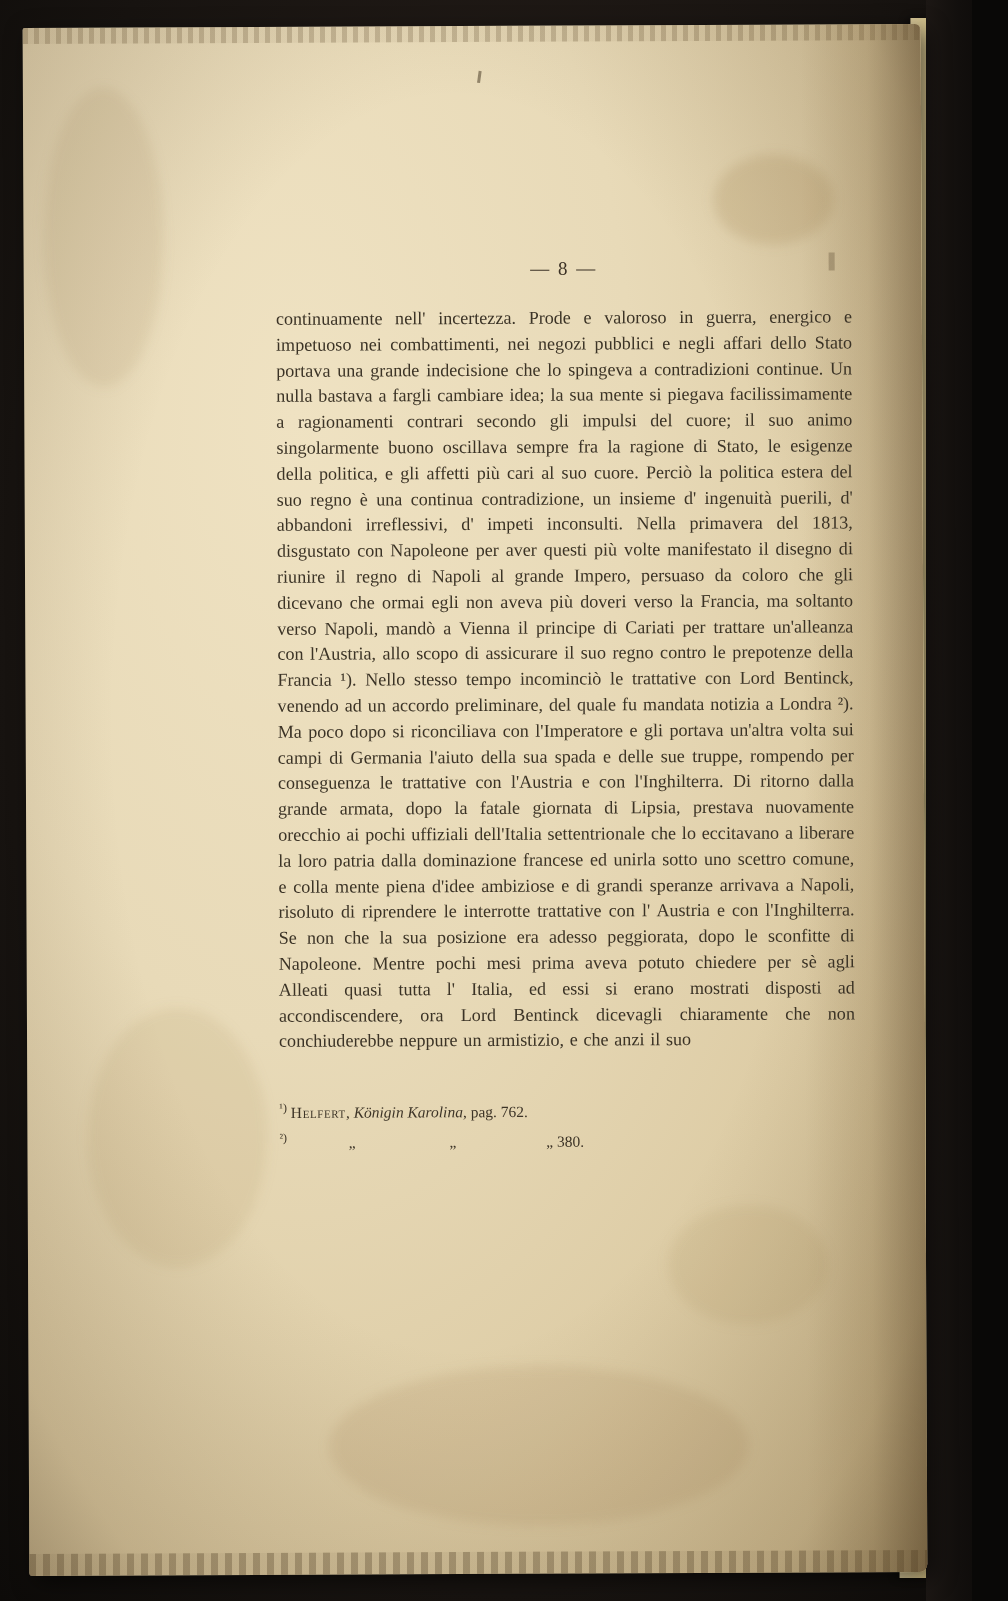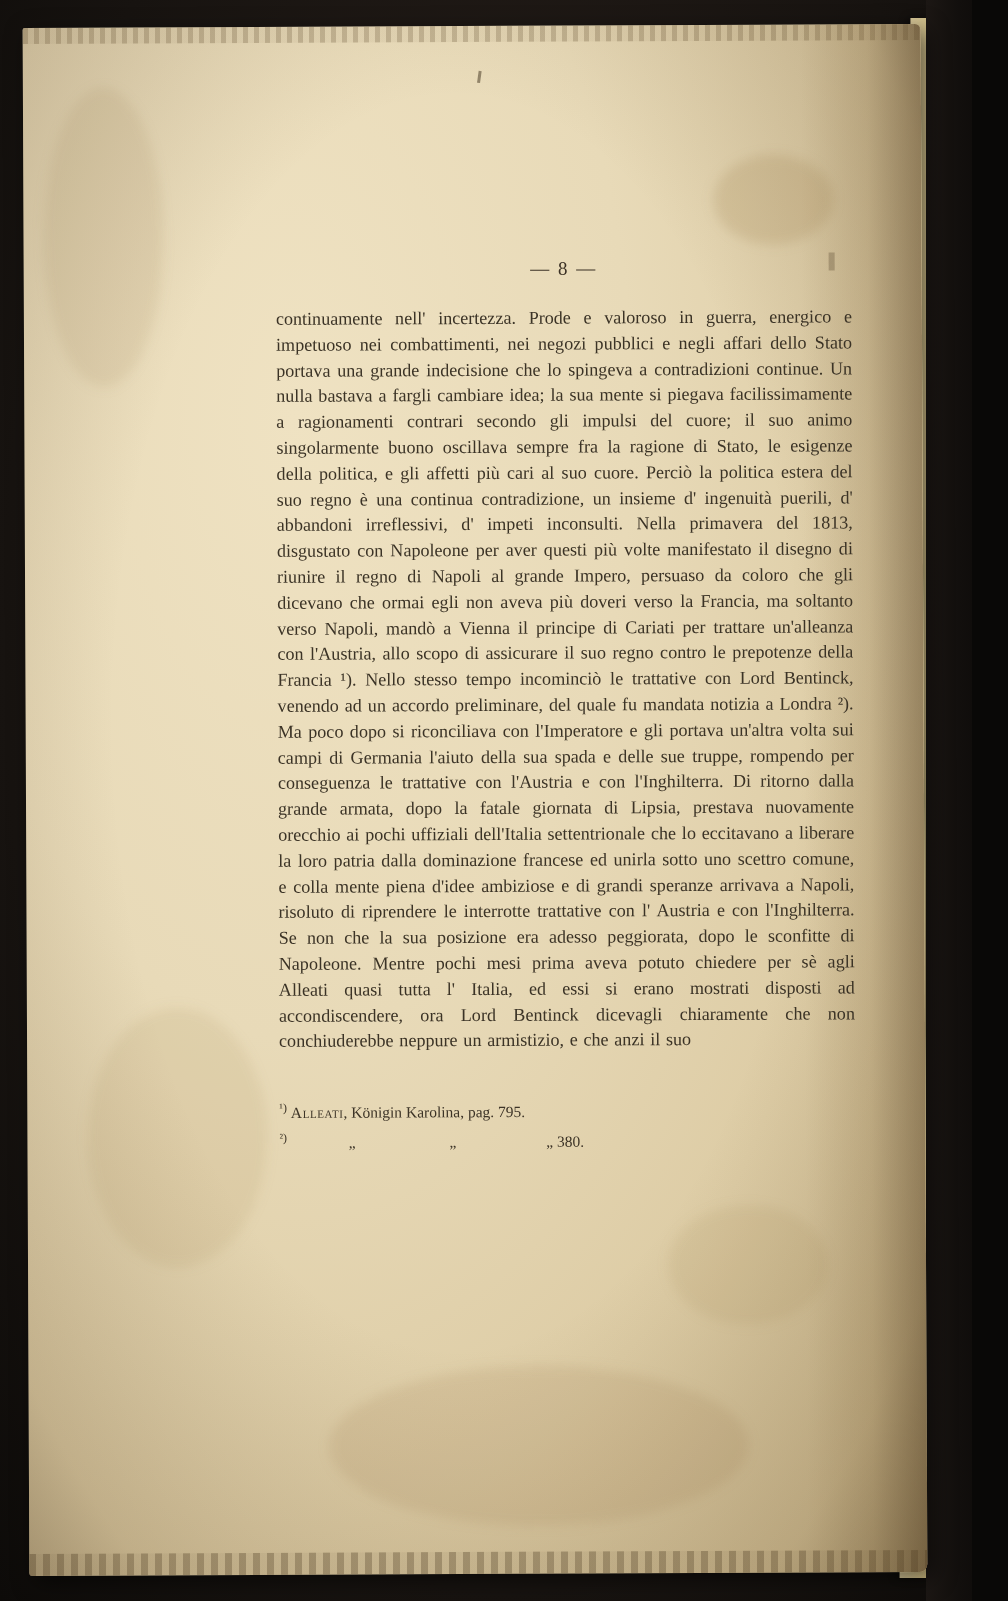--- a/index.html
+++ b/index.html
@@ -134,21 +134,21 @@
   }
   .body-text p { margin: 0; }
   .notes {
     margin-top: 42px;
     font-size: 15.5px;
     line-height: 23px;
     color: #3d3427;
   }
   .note-num { font-size: 12px; vertical-align: super; }
   .smallcaps { font-variant: small-caps; letter-spacing: 0.6px; }
-  .ital { }
+  .ital { font-style: italic; }
 
   
   .tilt { transform: rotate(-0.25deg); transform-origin: 50% 50%; }
 </style>
 </head>
 <body>
 
 <div class="scan">
 
   <div class="next-page"></div>
@@ -172,21 +172,21 @@
 
       <div class="folio">— 8 —</div>
 
       <div class="body-text">
         <p>continuamente nell' incertezza. Prode e valoroso in guerra, energico e impetuoso nei combattimenti, nei negozi pubblici e negli affari dello Stato portava una grande indecisione che lo spingeva a contradizioni continue. Un nulla bastava a fargli cambiare idea; la sua mente si piegava facilissimamente a ragionamenti contrari secondo gli impulsi del cuore; il suo animo singolarmente buono oscillava sempre fra la ragione di Stato, le esigenze della politica, e gli affetti più cari al suo cuore. Perciò la politica estera del suo regno è una continua contradizione, un insieme d' ingenuità puerili, d' abbandoni irreflessivi, d' impeti inconsulti. Nella primavera del 1813, disgustato con Napoleone per aver questi più volte manifestato il disegno di riunire il regno di Napoli al grande Impero, persuaso da coloro che gli dicevano che ormai egli non aveva più doveri verso la Francia, ma soltanto verso Napoli, mandò a Vienna il principe di Cariati per trattare un'alleanza con l'Austria, allo scopo di assicurare il suo regno contro le prepotenze della Francia ¹). Nello stesso tempo incominciò le trattative con Lord Bentinck, venendo ad un accordo preliminare, del quale fu mandata notizia a Londra ²). Ma poco dopo si riconciliava con l'Imperatore e gli portava un'altra volta sui campi di Germania l'aiuto della sua spada e delle sue truppe, rompendo per conseguenza le trattative con l'Austria e con l'Inghilterra. Di ritorno dalla grande armata, dopo la fatale giornata di Lipsia, prestava nuovamente orecchio ai pochi uffiziali dell'Italia settentrionale che lo eccitavano a liberare la loro patria dalla dominazione francese ed unirla sotto uno scettro comune, e colla mente piena d'idee ambiziose e di grandi speranze arrivava a Napoli, risoluto di riprendere le interrotte trattative con l' Austria e con l'Inghilterra. Se non che la sua posizione era adesso peggiorata, dopo le sconfitte di Napoleone. Mentre pochi mesi prima aveva potuto chiedere per sè agli Alleati quasi tutta l' Italia, ed essi si erano mostrati disposti ad accondiscendere, ora Lord Bentinck dicevagli chiaramente che non conchiuderebbe neppure un armistizio, e che anzi il suo</p>
       </div>
 
       <div class="notes">
         <div>
           <span class="note-num">¹)</span>
-          <span class="smallcaps">Alleati</span><span>, </span><span class="ital">Königin Karolina</span><span>, pag. 795.</span>
+          <span class="smallcaps">Helfert</span><span>, </span><span class="ital">Königin Karolina</span><span>, pag. 762.</span>
         </div>
         <div style="margin-top:3px;">
           <span class="note-num">²)</span>
           <span style="display:inline-block; width:54px;"></span>
           <span>„</span>
           <span style="display:inline-block; width:86px;"></span>
           <span>„</span>
           <span style="display:inline-block; width:82px;"></span>
           <span>„</span>
           <span> </span>

